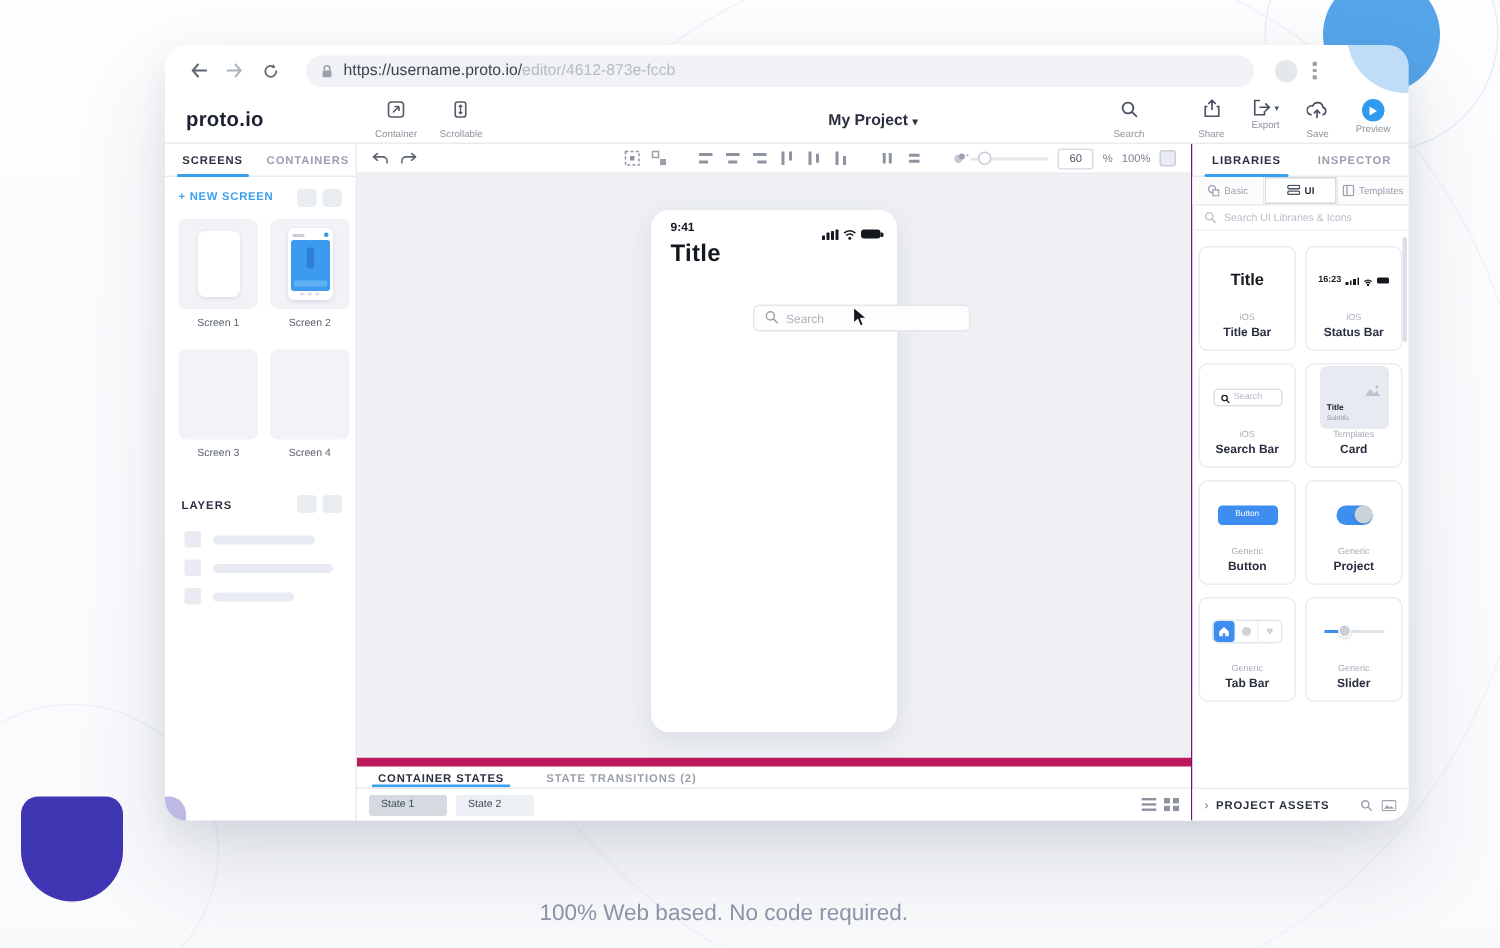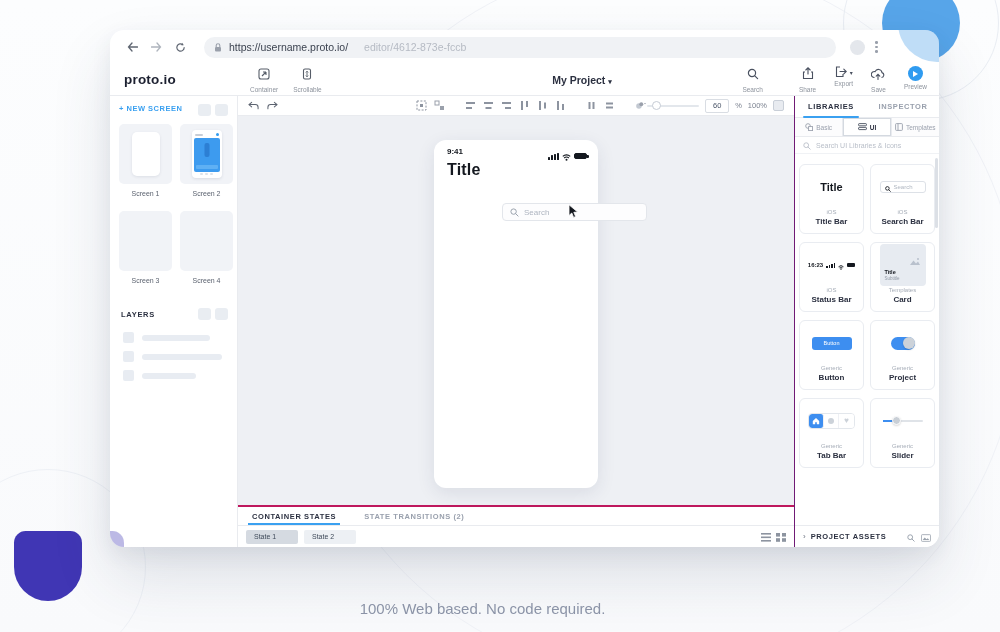--- a/index.html
+++ b/index.html
@@ -21,21 +21,21 @@
   .corner-clip.tr .c { position:absolute; left:3px; top:-46px; width:78px; height:78px; border-radius:50%; background:rgba(87,165,233,.38); }
   .corner-clip.bl { bottom:0; left:0; width:26px; height:22px; border-bottom-left-radius:14px; }
   .corner-clip.bl .c { position:absolute; left:-54px; top:6px; width:68px; height:70px; border-radius:12px 12px 35px 35px; background:rgba(64,54,180,.35); }
 
   
   .chrome { position:absolute; left:0; top:0; width:100%; height:34px; display:flex; align-items:center; padding:0 14px; }
   .navbtn { width:16px; height:16px; margin-right:8px; display:flex; align-items:center; justify-content:center; color:#5f6672; }
   .navbtn svg { display:block; }
   .urlbar { flex:0 0 632px; margin-left:8px; height:21px; border-radius:11px; background:#f0f2f5; display:flex; align-items:center; padding:0 10px; }
   .url-host { font-size:10.5px; color:#3c4350; }
-  .url-path { font-size:10.5px; color:#b6bbc4;padding-left:16px; }
+  .url-path { font-size:10.5px; color:#b6bbc4; }
   .lock { margin-right:7px; display:flex; }
   .avatar { width:15px; height:15px; border-radius:50%; background:#e4e7ec; margin-left:14px; }
   .dots { margin-left:10px; color:#9aa0ab; font-size:11px; letter-spacing:0; line-height:4px; display:flex; flex-direction:column; gap:2px; }
   .dots i { width:2.5px; height:2.5px; background:#9aa0ab; border-radius:50%; display:block; }
 
   
   .toolbar { position:absolute; left:0; top:34px; width:100%; height:32px; border-bottom:1px solid #e9ebef; display:flex; align-items:center; }
   .logo { font-size:13.5px; font-weight:bold; color:#1c2030; letter-spacing:.2px; margin-left:14px; width:110px; }
   .tool { display:flex; flex-direction:column; align-items:center; gap:2px; color:#565d68; }
   .tool .tlabel { font-size:6.5px; color:#8d939d; }
@@ -107,21 +107,21 @@
   .sigbars { display:flex; align-items:flex-end; gap:1px; }
   .sigbars i { width:2px; background:#14181f; border-radius:.5px; display:block; }
   .battery { width:13px; height:6.5px; border:1px solid #14181f; border-radius:2px; position:relative; background:#14181f; }
   .battery::after { content:""; position:absolute; right:-2.5px; top:1.5px; width:1.5px; height:2.5px; background:#14181f; border-radius:0 1px 1px 0; }
   .phone-title { position:absolute; left:13px; top:21px; font-size:16px; font-weight:bold; color:#14181f; letter-spacing:.2px; }
   .canvas-search { position:absolute; left:264px; top:87px; width:145px; height:18px; background:#fdfdfe; border:1px solid #e3e6eb; border-radius:4px; display:flex; align-items:center; padding:0 7px; gap:5px; }
   .canvas-search .ph { font-size:8px; color:#aeb5c0; }
   .cursor { position:absolute; left:330px; top:88px; }
 
   
-  .states-tabs { height:20px; background:#fff; border-top:2px solid #be185d; display:flex; align-items:flex-start; }
+  .states-tabs { height:20px; background:#fff; border-top:6px solid #be185d; display:flex; align-items:flex-start; }
   .states-tabs .t { font-size:7.5px; font-weight:bold; letter-spacing:.6px; padding:0 14px; height:100%; display:flex; align-items:center; position:relative; color:#99a0ad; }
   .states-tabs .t.active { color:#2b3040; }
   .states-tabs .t.active::after { content:""; position:absolute; left:10px; right:10px; bottom:0; height:2px; background:#3aa0f0; }
   .states-row { height:22px; background:#fff; border-top:1px solid #e9ebef; display:flex; align-items:center; padding:0 8px; position:relative; border-bottom-left-radius:0; }
   .chip { height:14px; border-radius:2px; font-size:7px; color:#3f4a5a; display:flex; align-items:center; padding:0 8px; width:52px; margin-right:6px; }
   .chip.active { background:#d5dae1; }
   .chip.idle { background:#edf0f4; }
   .view-icons { position:absolute; right:8px; display:flex; gap:5px; color:#8d94a0; }
 
   
@@ -291,20 +291,24 @@
             <span class="tri"></span>
           </span>
         <span class="tlabel">Preview</span>
       </div>
     </div>
   </div>
 
   <div class="bodyrow">
 
     <div class="panel-left">
+      <div class="tabs2">
+        <div class="t active">SCREENS</div>
+        <div class="t">CONTAINERS</div>
+      </div>
       <div class="newscreen-row">
         <span class="newscreen">+ NEW SCREEN</span>
         <span class="sq-btns">
             <i></i>
             <i></i>
           </span>
       </div>
       <div class="screen-grid">
         <div class="screen-card">
           <div class="screen-thumb">
@@ -563,34 +567,20 @@
         <div class="libcard">
           <div class="libprev">
               <span class="prev-title">Title</span>
             </div>
           <div class="libcat">iOS</div>
           <div class="libname">Title Bar</div>
         </div>
 
         <div class="libcard">
           <div class="libprev">
-            <div class="prev-search">
-              <span><svg width="6" height="6" viewBox="0 0 10 10">
-                    <circle cx="4" cy="4" r="3" stroke="#14181f" fill="none" stroke-width="1.4"></circle>
-                    <path d="M6.3 6.3 L9 9" stroke="#14181f" stroke-width="1.4" stroke-linecap="round"></path>
-                  </svg></span>
-              <span class="t">Search</span>
-            </div>
-          </div>
-          <div class="libcat">iOS</div>
-          <div class="libname">Search Bar</div>
-        </div>
-
-        <div class="libcard">
-          <div class="libprev">
             <div class="prev-status">
               <span class="t">16:23</span>
               <span class="minibars">
                   <i style="height:2px"></i>
                   <i style="height:3px"></i>
                   <i style="height:4px"></i>
                   <i style="height:5px"></i>
                 </span>
               <span><svg width="6" height="5" viewBox="0 0 9 7">
                     <path d="M0.8 2.4 a5.2 5.2 0 0 1 7.4 0 M2.2 4 a3.2 3.2 0 0 1 4.6 0" stroke="#14181f" stroke-width="1.3" fill="none"></path>
@@ -598,20 +588,34 @@
                   </svg></span>
               <span class="minibatt"></span>
             </div>
           </div>
           <div class="libcat">iOS</div>
           <div class="libname">Status Bar</div>
         </div>
 
         <div class="libcard">
           <div class="libprev">
+            <div class="prev-search">
+              <span><svg width="6" height="6" viewBox="0 0 10 10">
+                    <circle cx="4" cy="4" r="3" stroke="#14181f" fill="none" stroke-width="1.4"></circle>
+                    <path d="M6.3 6.3 L9 9" stroke="#14181f" stroke-width="1.4" stroke-linecap="round"></path>
+                  </svg></span>
+              <span class="t">Search</span>
+            </div>
+          </div>
+          <div class="libcat">iOS</div>
+          <div class="libname">Search Bar</div>
+        </div>
+
+        <div class="libcard">
+          <div class="libprev">
             <div class="prev-card">
               <span class="img"><svg width="12" height="9" viewBox="0 0 12 9">
                     <path d="M1 8 L4.5 3.5 L7 6.5 L9 4.5 L11 8 Z" fill="#b9c1cd"></path>
                     <circle cx="9" cy="2" r="1" fill="#b9c1cd"></circle>
                   </svg></span>
               <span class="tt">Title</span>
               <span class="st">Subtitle</span>
             </div>
           </div>
           <div class="libcat">Templates</div>

